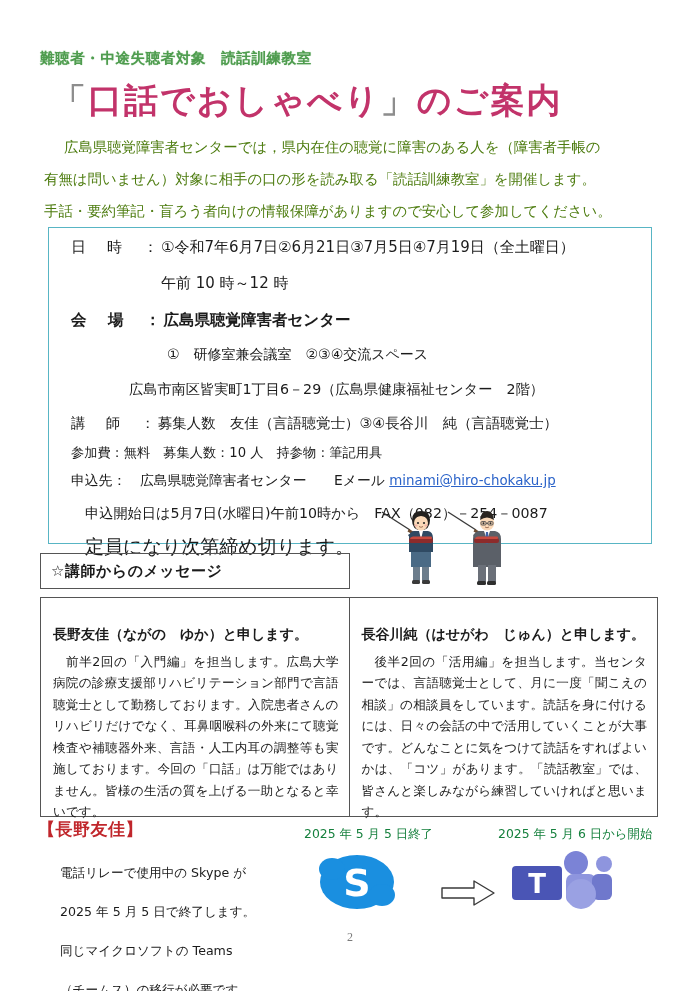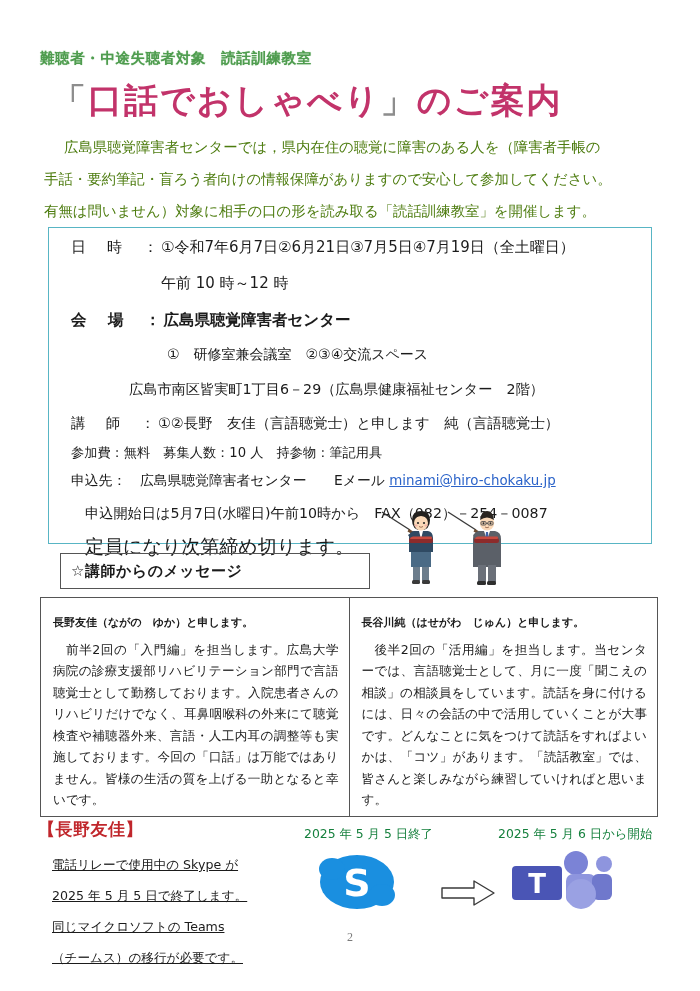--- a/index.html
+++ b/index.html
@@ -67,56 +67,56 @@
   .r10{left:36px;top:306px;font-size:19px;}
   .email{color:#2b63c9;text-decoration:underline;font-size:13.4px;margin-top:40px;}
 
   
   .teachers{position:absolute;left:378px;top:508px;width:160px;height:80px;}
 
   
   .msg-head{
     position:absolute;left:40px;top:553px;width:310px;height:36px;
     border:1.1px solid #555;box-sizing:border-box;
-    display:flex;align-items:center;margin-left:20px;
+    display:flex;align-items:center;
   }
   .msg-head span{
     padding-left:10px;
     font-family:"DejaVu Sans","Liberation Sans",sans-serif;
     font-size:15px;font-weight:bold;letter-spacing:.5px;
   }
 
   
   .msg-table{
     position:absolute;left:40px;top:597px;width:618px;height:220px;
     border:1.1px solid #555;box-sizing:border-box;
     display:flex;
   }
   .msg-col{
     flex:1;padding:10px 10px 8px 12px;box-sizing:border-box;
     font-family:"DejaVu Sans","Liberation Sans",sans-serif;
     font-size:12.6px;line-height:21.5px;
   }
   .msg-col.left{border-right:1.1px solid #555;}
-  .msg-col .name{font-weight:bold;font-size:11px;margin:4px 0 5px 0;}
+  .msg-col .name{font-weight:bold;font-size:14px;margin:16px 0 5px 0;}
   .msg-col .body{margin:0;text-indent:13px;text-align:justify;}
 
   
   .notice-title{
     position:absolute;left:38px;top:818px;
     font-family:"DejaVu Sans","Liberation Sans",sans-serif;
     font-size:17px;font-weight:bold;color:#c0262b;
     letter-spacing:.5px;white-space:nowrap;
   }
   .notice-body{
     position:absolute;left:44px;top:845px;width:230px;
     font-family:"DejaVu Sans","Liberation Sans",sans-serif;
     font-size:12.6px;line-height:23px;color:#1b1b1b;
   }
-  .notice-body p{margin:8px;white-space:nowrap;text-decoration:underline;}
+  .notice-body p{margin:16px;white-space:nowrap;}
 
   
   .mig{position:absolute;left:290px;top:826px;width:380px;height:110px;}
   .mig-label{
     position:absolute;
     font-family:"DejaVu Sans","Liberation Sans",sans-serif;
     font-size:12.4px;white-space:nowrap;color:#15803d;text-align:right;
   }
   .mig-label.l1{left:14px;top:0px;}
   .mig-label.l2{left:208px;top:0px;}
@@ -137,37 +137,37 @@
 <div class="page">
 
   <div class="subtitle">難聴者・中途失聴者対象　読話訓練教室</div>
 
   <div class="main-title">
     <span class="gray">「</span><span class="dark">口話でおしゃべり</span><span class="gray">」</span><span class="dark">のご案内</span>
   </div>
 
   <div class="intro">
     <p class="first">広島県聴覚障害者センターでは，県内在住の聴覚に障害のある人を（障害者手帳の</p>
+    <p>有無は問いません）対象に相手の口の形を読み取る「読話訓練教室」を開催します。</p>
     <p>手話・要約筆記・盲ろう者向けの情報保障がありますので安心して参加してください。</p>
-    <p>有無は問いません）対象に相手の口の形を読み取る「読話訓練教室」を開催します。</p>
   </div>
 
   <div class="info-box">
     <div class="info-inner">
       <div class="row r1">
         <span class="lbl">日　時　：</span><span>①令和7年6月7日②6月21日③7月5日④7月19日（全土曜日）</span>
       </div>
       <div class="row r2">午前 10 時～12 時</div>
       <div class="row r4">①　研修室兼会議室　②③④交流スペース</div>
       <div class="row r3">
         <span class="lbl">会　場　：</span><span>広島県聴覚障害者センター</span>
       </div>
       <div class="row r5">広島市南区皆実町1丁目6－29（広島県健康福祉センター　2階）</div>
       <div class="row r6">
-        <span class="lbl">講　師　：</span><span>①②長野　友佳（言語聴覚士）と申します　純（言語聴覚士）</span>
+        <span class="lbl">講　師　：</span><span>募集人数　友佳（言語聴覚士）③④長谷川　純（言語聴覚士）</span>
       </div>
       <div class="row r7">参加費：無料　募集人数：10 人　持参物：筆記用具</div>
       <div class="row r8">
         <span>申込先：　広島県聴覚障害者センター　　Eメール</span>
         <span class="email">minami@hiro-chokaku.jp</span>
       </div>
       <div class="row r9">申込開始日は5月7日(水曜日)午前10時から　FAX（082）－254－0087</div>
       <div class="row r10">定員になり次第締め切ります。</div>
     </div>
   </div>

